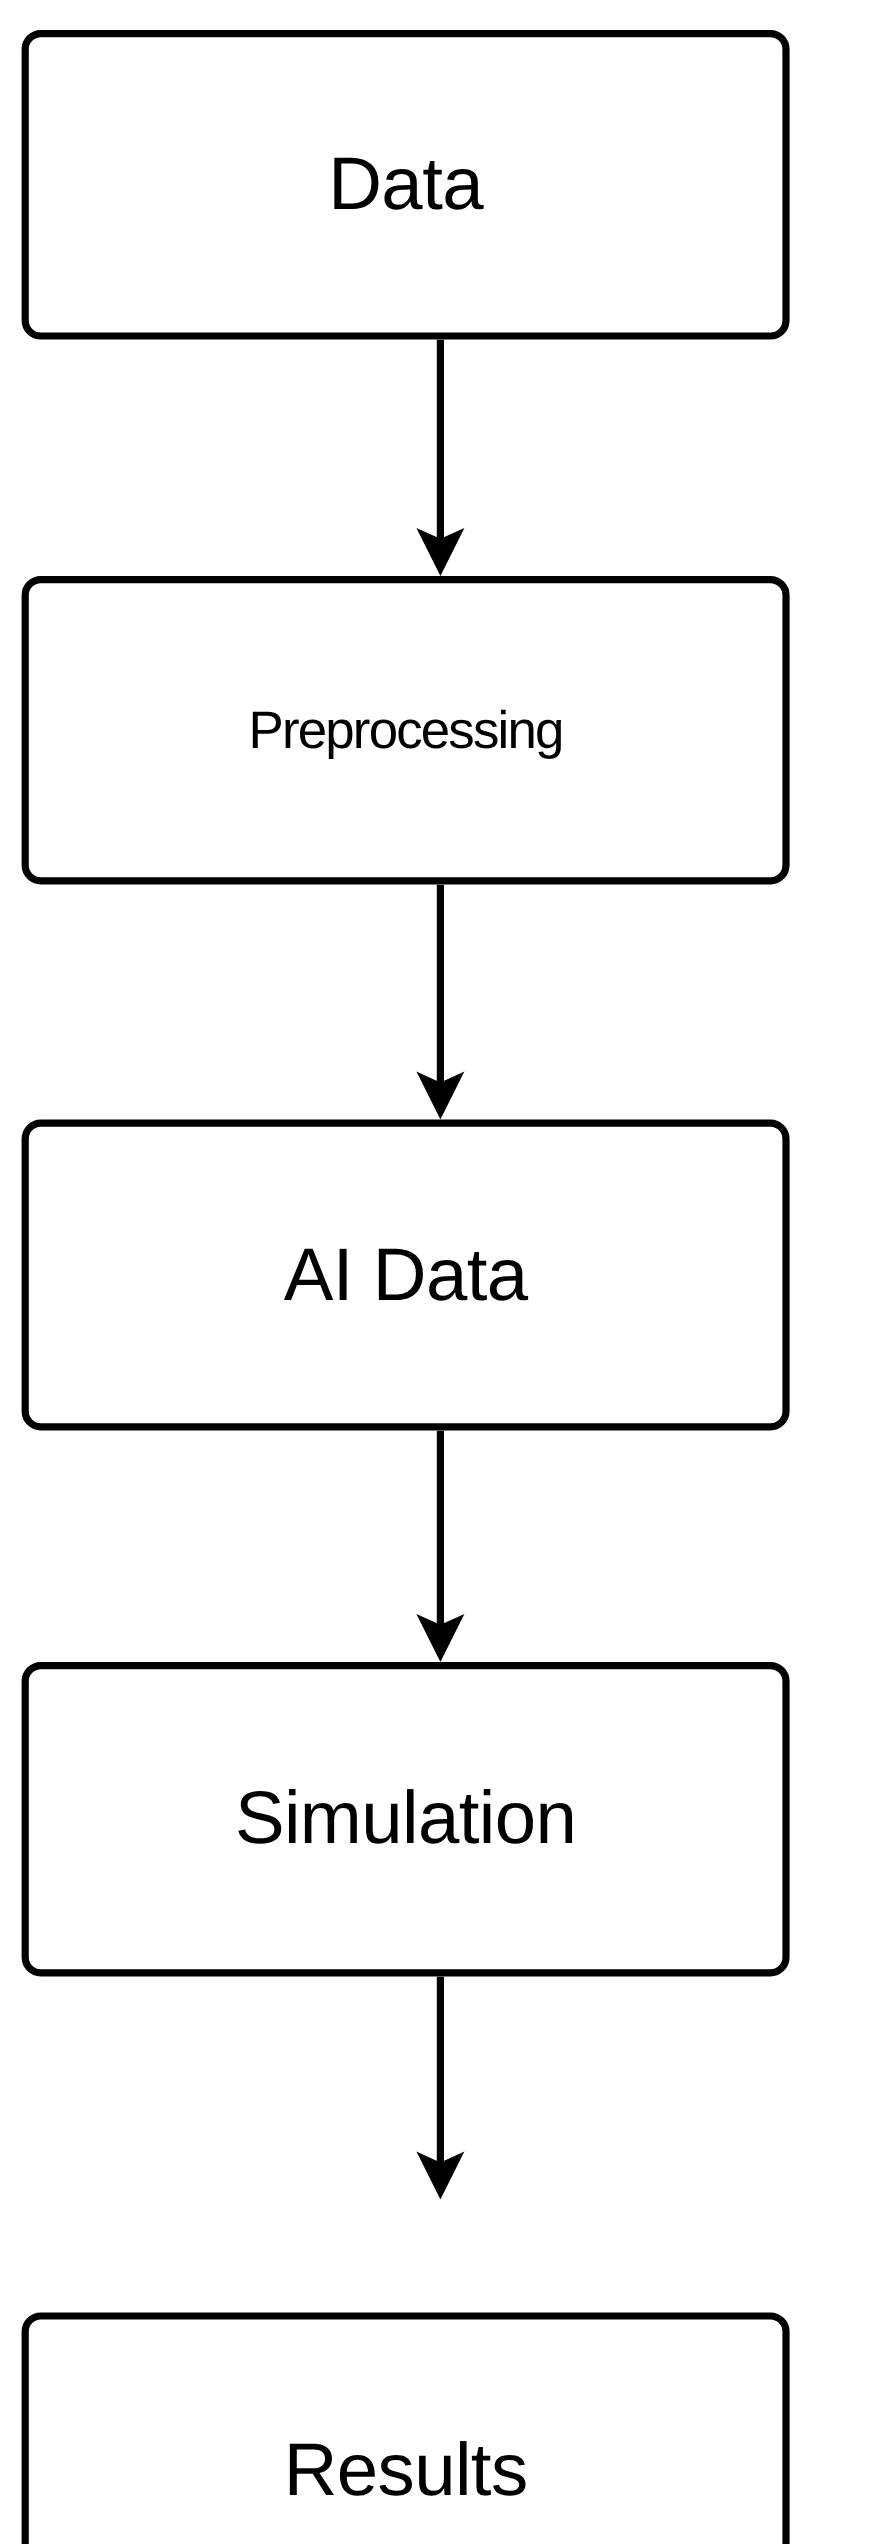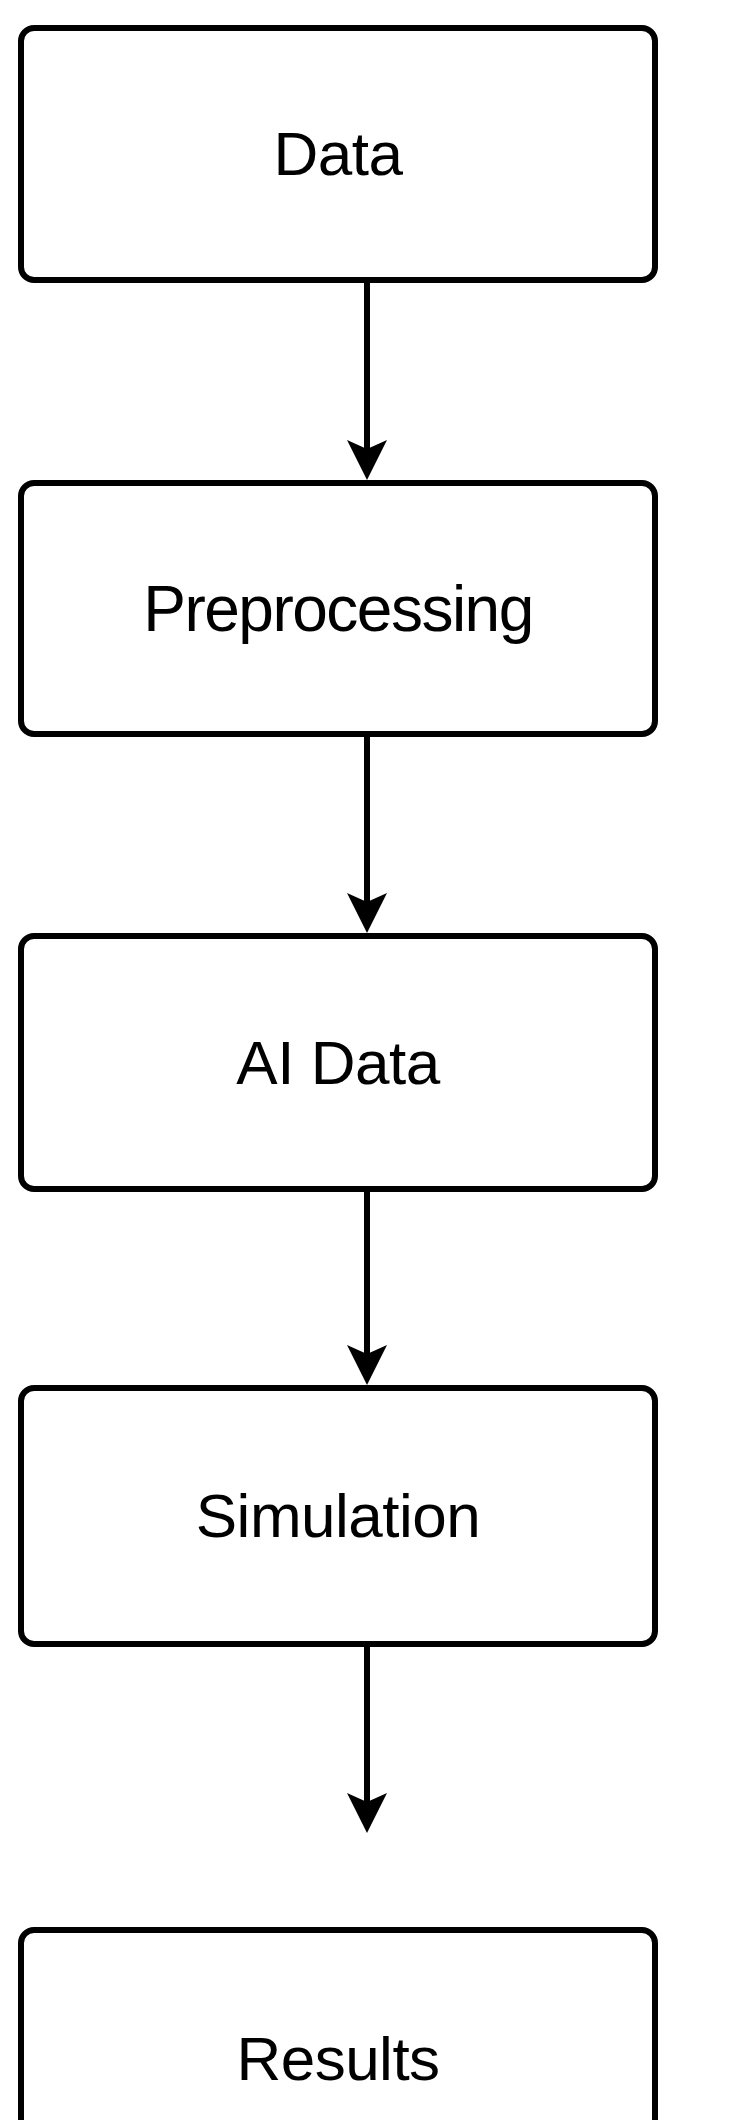--- a/index.html
+++ b/index.html
@@ -36,21 +36,21 @@
     font-family: "Liberation Sans", sans-serif;
     font-size: 62px;
     line-height: 1;
     font-weight: 400;
     color: #000000;
     letter-spacing: -0.5px;
     white-space: nowrap;
     text-align: center;
   }
   .node-label.wide {
-    font-size: 64px;
+    font-size: 44px;
     letter-spacing: -1.5px;
   }
   
   #node-data        { top: 25px;   height: 258px; }
   #node-preprocess  { top: 480px;  height: 257px; }
   #node-aimodel     { top: 933px;  height: 259px; }
   #node-simulation  { top: 1385px; height: 262px; }
   #node-results     { top: 1927px; height: 264px; }
 
   .edge {

